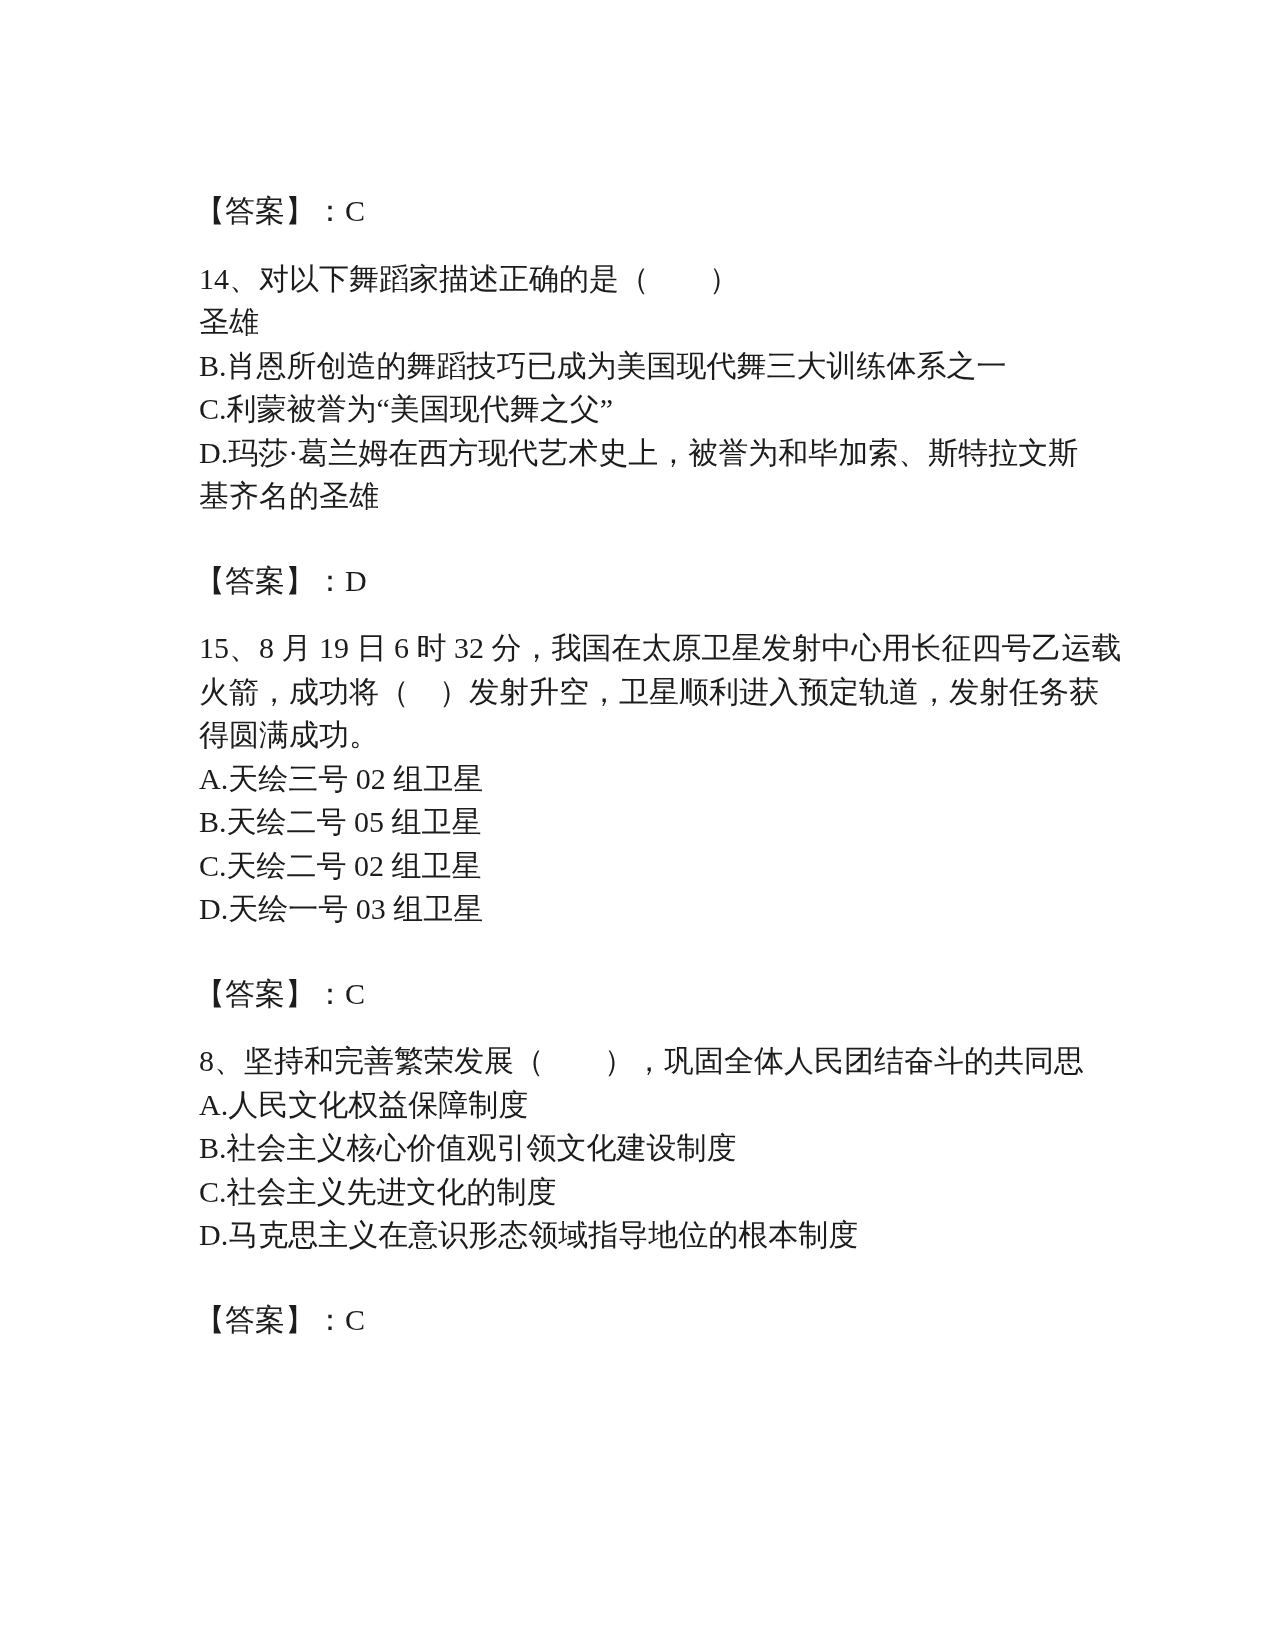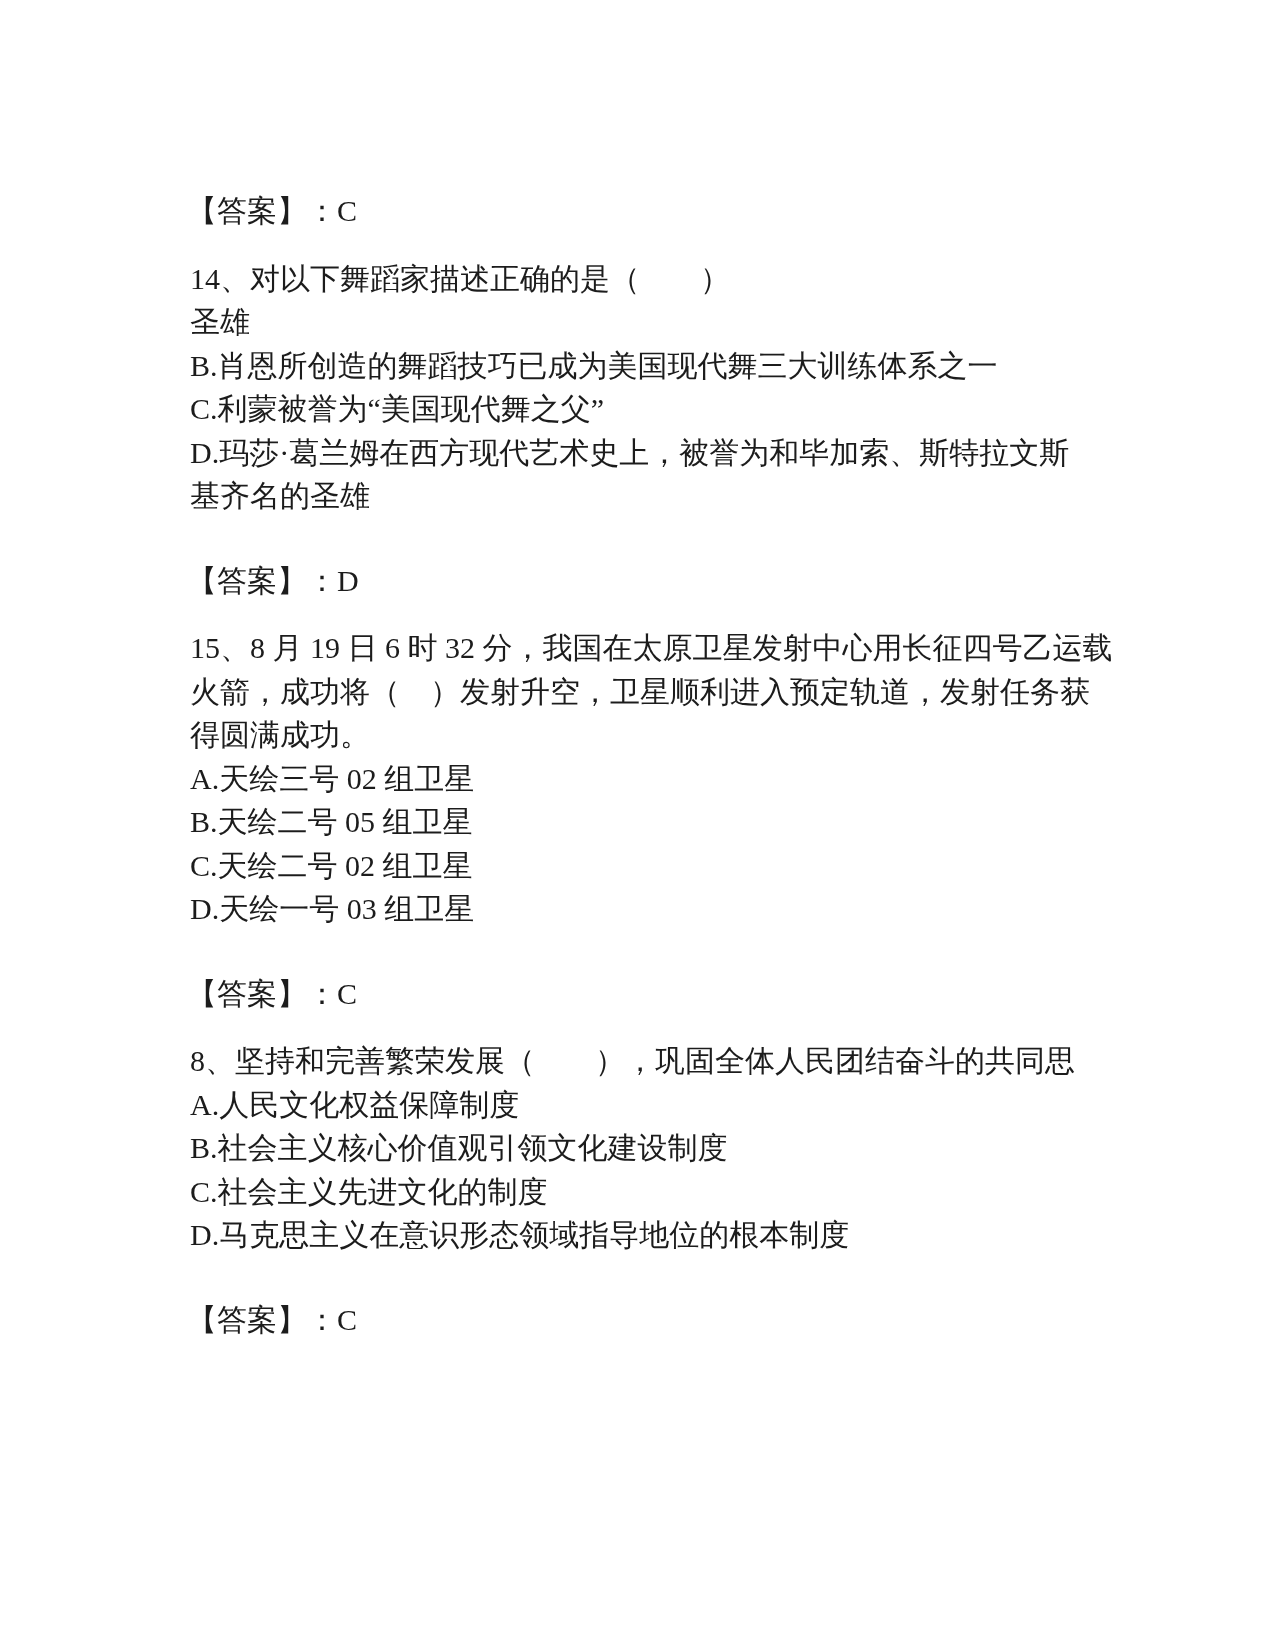--- a/index.html
+++ b/index.html
@@ -21,24 +21,24 @@
   .content {
     position: relative;
     box-sizing: border-box;
     padding: 189px 80px 0 183px;
     font-family: "Liberation Serif", "DejaVu Serif", serif;
     font-size: 30px;
     line-height: 43.5px;
     color: #1c1c1c;
   }
   .block {
-    margin: 7px;
+    margin: 16px;
   }
   .block.answer {
-    margin: 41px 0 24px 4px;
+    margin: 41px 0 24px 12px;
   }
   .block.answer:first-child {
     margin-top: 0;
   }
   .line {
     white-space: pre;
     height: 43.5px;
   }
 </style>
 </head>

